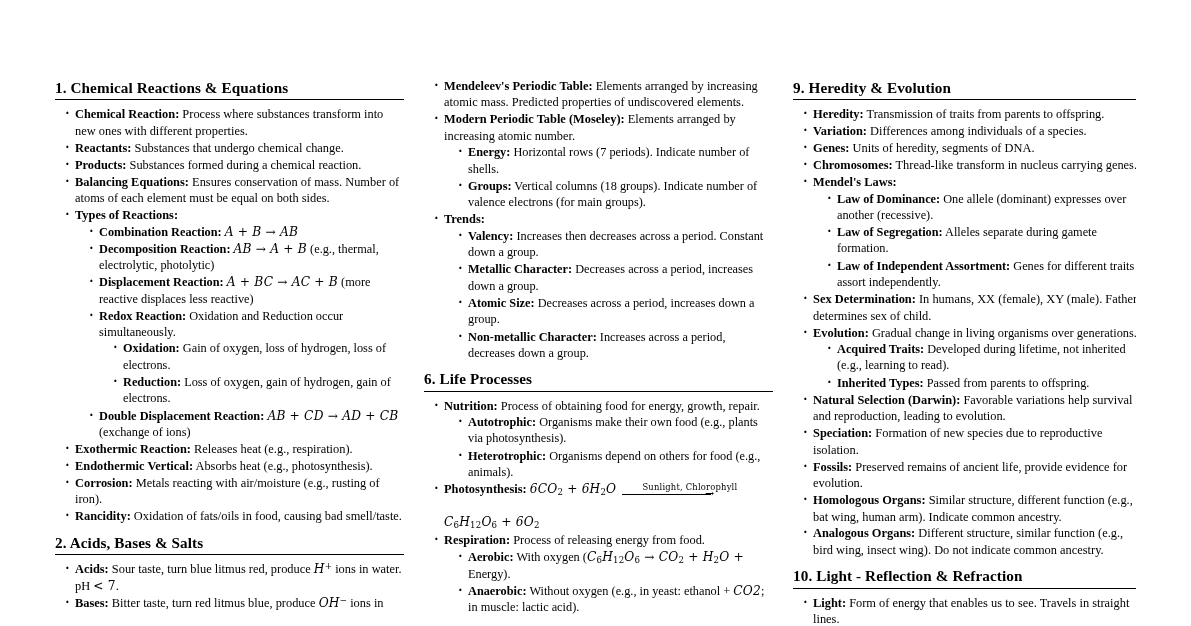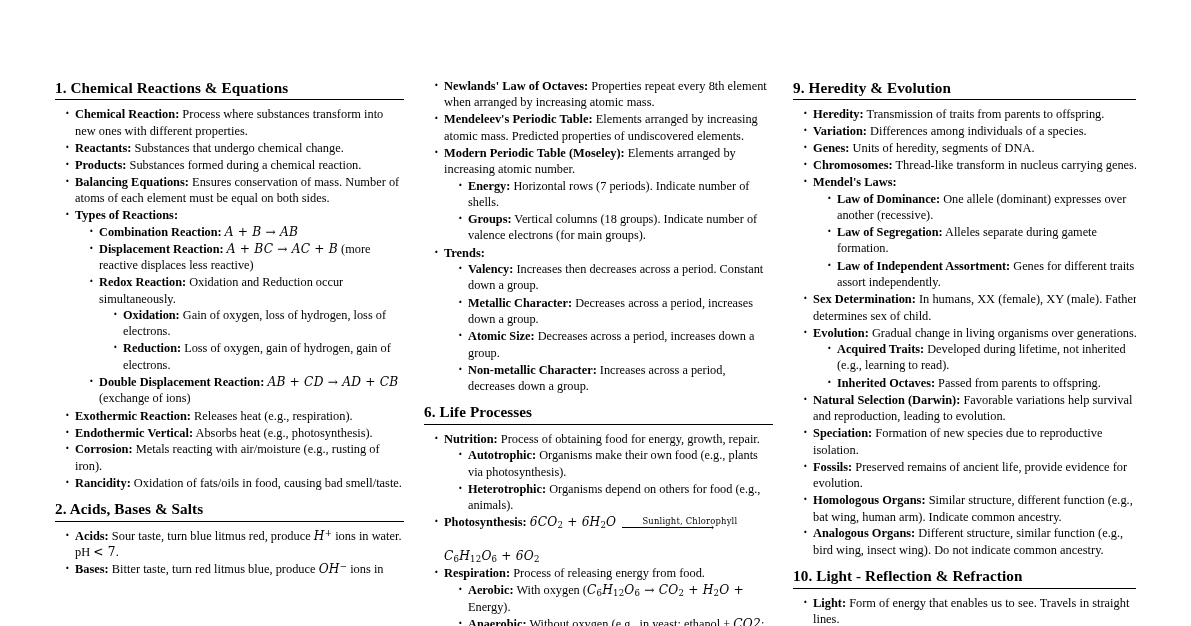--- a/index.html
+++ b/index.html
@@ -145,20 +145,22 @@
 
       <ul class="lvl1">
         <li><b class="term">Chemical Reaction:</b><span> Process where substances transform into new ones with different properties.</span></li>
         <li><b class="term">Reactants:</b><span> Substances that undergo chemical change.</span></li>
         <li><b class="term">Products:</b><span> Substances formed during a chemical reaction.</span></li>
         <li><b class="term">Balancing Equations:</b><span> Ensures conservation of mass. Number of atoms of each element must be equal on both sides.</span></li>
         <li><b class="term">Types of Reactions:</b>
           <ul class="lvl2">
             <li><b class="term">Combination Reaction:</b>
               <span class="mth"> A + B → AB</span></li>
+            <li><b class="term">Decomposition Reaction:</b>
+              <span class="mth"> AB → A + B</span><span> (e.g., thermal, electrolytic, photolytic)</span></li>
             <li><b class="term">Displacement Reaction:</b>
               <span class="mth"> A + BC → AC + B</span><span> (more reactive displaces less reactive)</span></li>
             <li><b class="term">Redox Reaction:</b><span> Oxidation and Reduction occur simultaneously.</span>
               <ul class="lvl3">
                 <li><b class="term">Oxidation:</b><span> Gain of oxygen, loss of hydrogen, loss of electrons.</span></li>
                 <li><b class="term">Reduction:</b><span> Loss of oxygen, gain of hydrogen, gain of electrons.</span></li>
               </ul>
             </li>
             <li><b class="term">Double Displacement Reaction:</b>
               <span class="mth"> AB + CD → AD + CB</span><span> (exchange of ions)</span></li>
@@ -178,21 +180,20 @@
           Sour taste, turn blue litmus red, produce <span class="mth">H<sup>+</sup></span> ions in water. pH <span class="mth"><span class="op">&lt;</span> <span class="num">7</span></span>.</li>
         <li><b class="term">Bases:</b>
           Bitter taste, turn red litmus blue, produce <span class="mth">OH<sup>−</sup></span> ions in</li>
       </ul>
 
     </div>
 
     <div class="col">
 
       <ul class="lvl1">
-        <li><b class="term">Newlands' Law of Octaves:</b><span> Properties repeat every 8th element when arranged by increasing atomic mass.</span></li>
         <li><b class="term">Mendeleev's Periodic Table:</b><span> Elements arranged by increasing atomic mass. Predicted properties of undiscovered elements.</span></li>
         <li><b class="term">Modern Periodic Table (Moseley):</b><span> Elements arranged by increasing atomic number.</span>
           <ul class="lvl2">
             <li><b class="term">Energy:</b><span> Horizontal rows (7 periods). Indicate number of shells.</span></li>
             <li><b class="term">Groups:</b><span> Vertical columns (18 groups). Indicate number of valence electrons (for main groups).</span></li>
           </ul>
         </li>
         <li><b class="term">Trends:</b>
           <ul class="lvl2">
             <li><b class="term">Valency:</b><span> Increases then decreases across a period. Constant down a group.</span></li>
@@ -250,21 +251,21 @@
           <ul class="lvl2">
             <li><b class="term">Law of Dominance:</b><span> One allele (dominant) expresses over another (recessive).</span></li>
             <li><b class="term">Law of Segregation:</b><span> Alleles separate during gamete formation.</span></li>
             <li><b class="term">Law of Independent Assortment:</b><span> Genes for different traits assort independently.</span></li>
           </ul>
         </li>
         <li><b class="term">Sex Determination:</b><span> In humans, XX (female), XY (male). Father determines sex of child.</span></li>
         <li><b class="term">Evolution:</b><span> Gradual change in living organisms over generations.</span>
           <ul class="lvl2">
             <li><b class="term">Acquired Traits:</b><span> Developed during lifetime, not inherited (e.g., learning to read).</span></li>
-            <li><b class="term">Inherited Octaves:</b><span> Passed from parents to offspring.</span></li>
+            <li><b class="term">Inherited Types:</b><span> Passed from parents to offspring.</span></li>
           </ul>
         </li>
         <li><b class="term">Natural Selection (Darwin):</b><span> Favorable variations help survival and reproduction, leading to evolution.</span></li>
         <li><b class="term">Speciation:</b><span> Formation of new species due to reproductive isolation.</span></li>
         <li><b class="term">Fossils:</b><span> Preserved remains of ancient life, provide evidence for evolution.</span></li>
         <li><b class="term">Homologous Organs:</b><span> Similar structure, different function (e.g., bat wing, human arm). Indicate common ancestry.</span></li>
         <li><b class="term">Analogous Organs:</b><span> Different structure, similar function (e.g., bird wing, insect wing). Do not indicate common ancestry.</span></li>
       </ul>
 
       <h2 class="section-title">10. Light - Reflection &amp; Refraction</h2>

